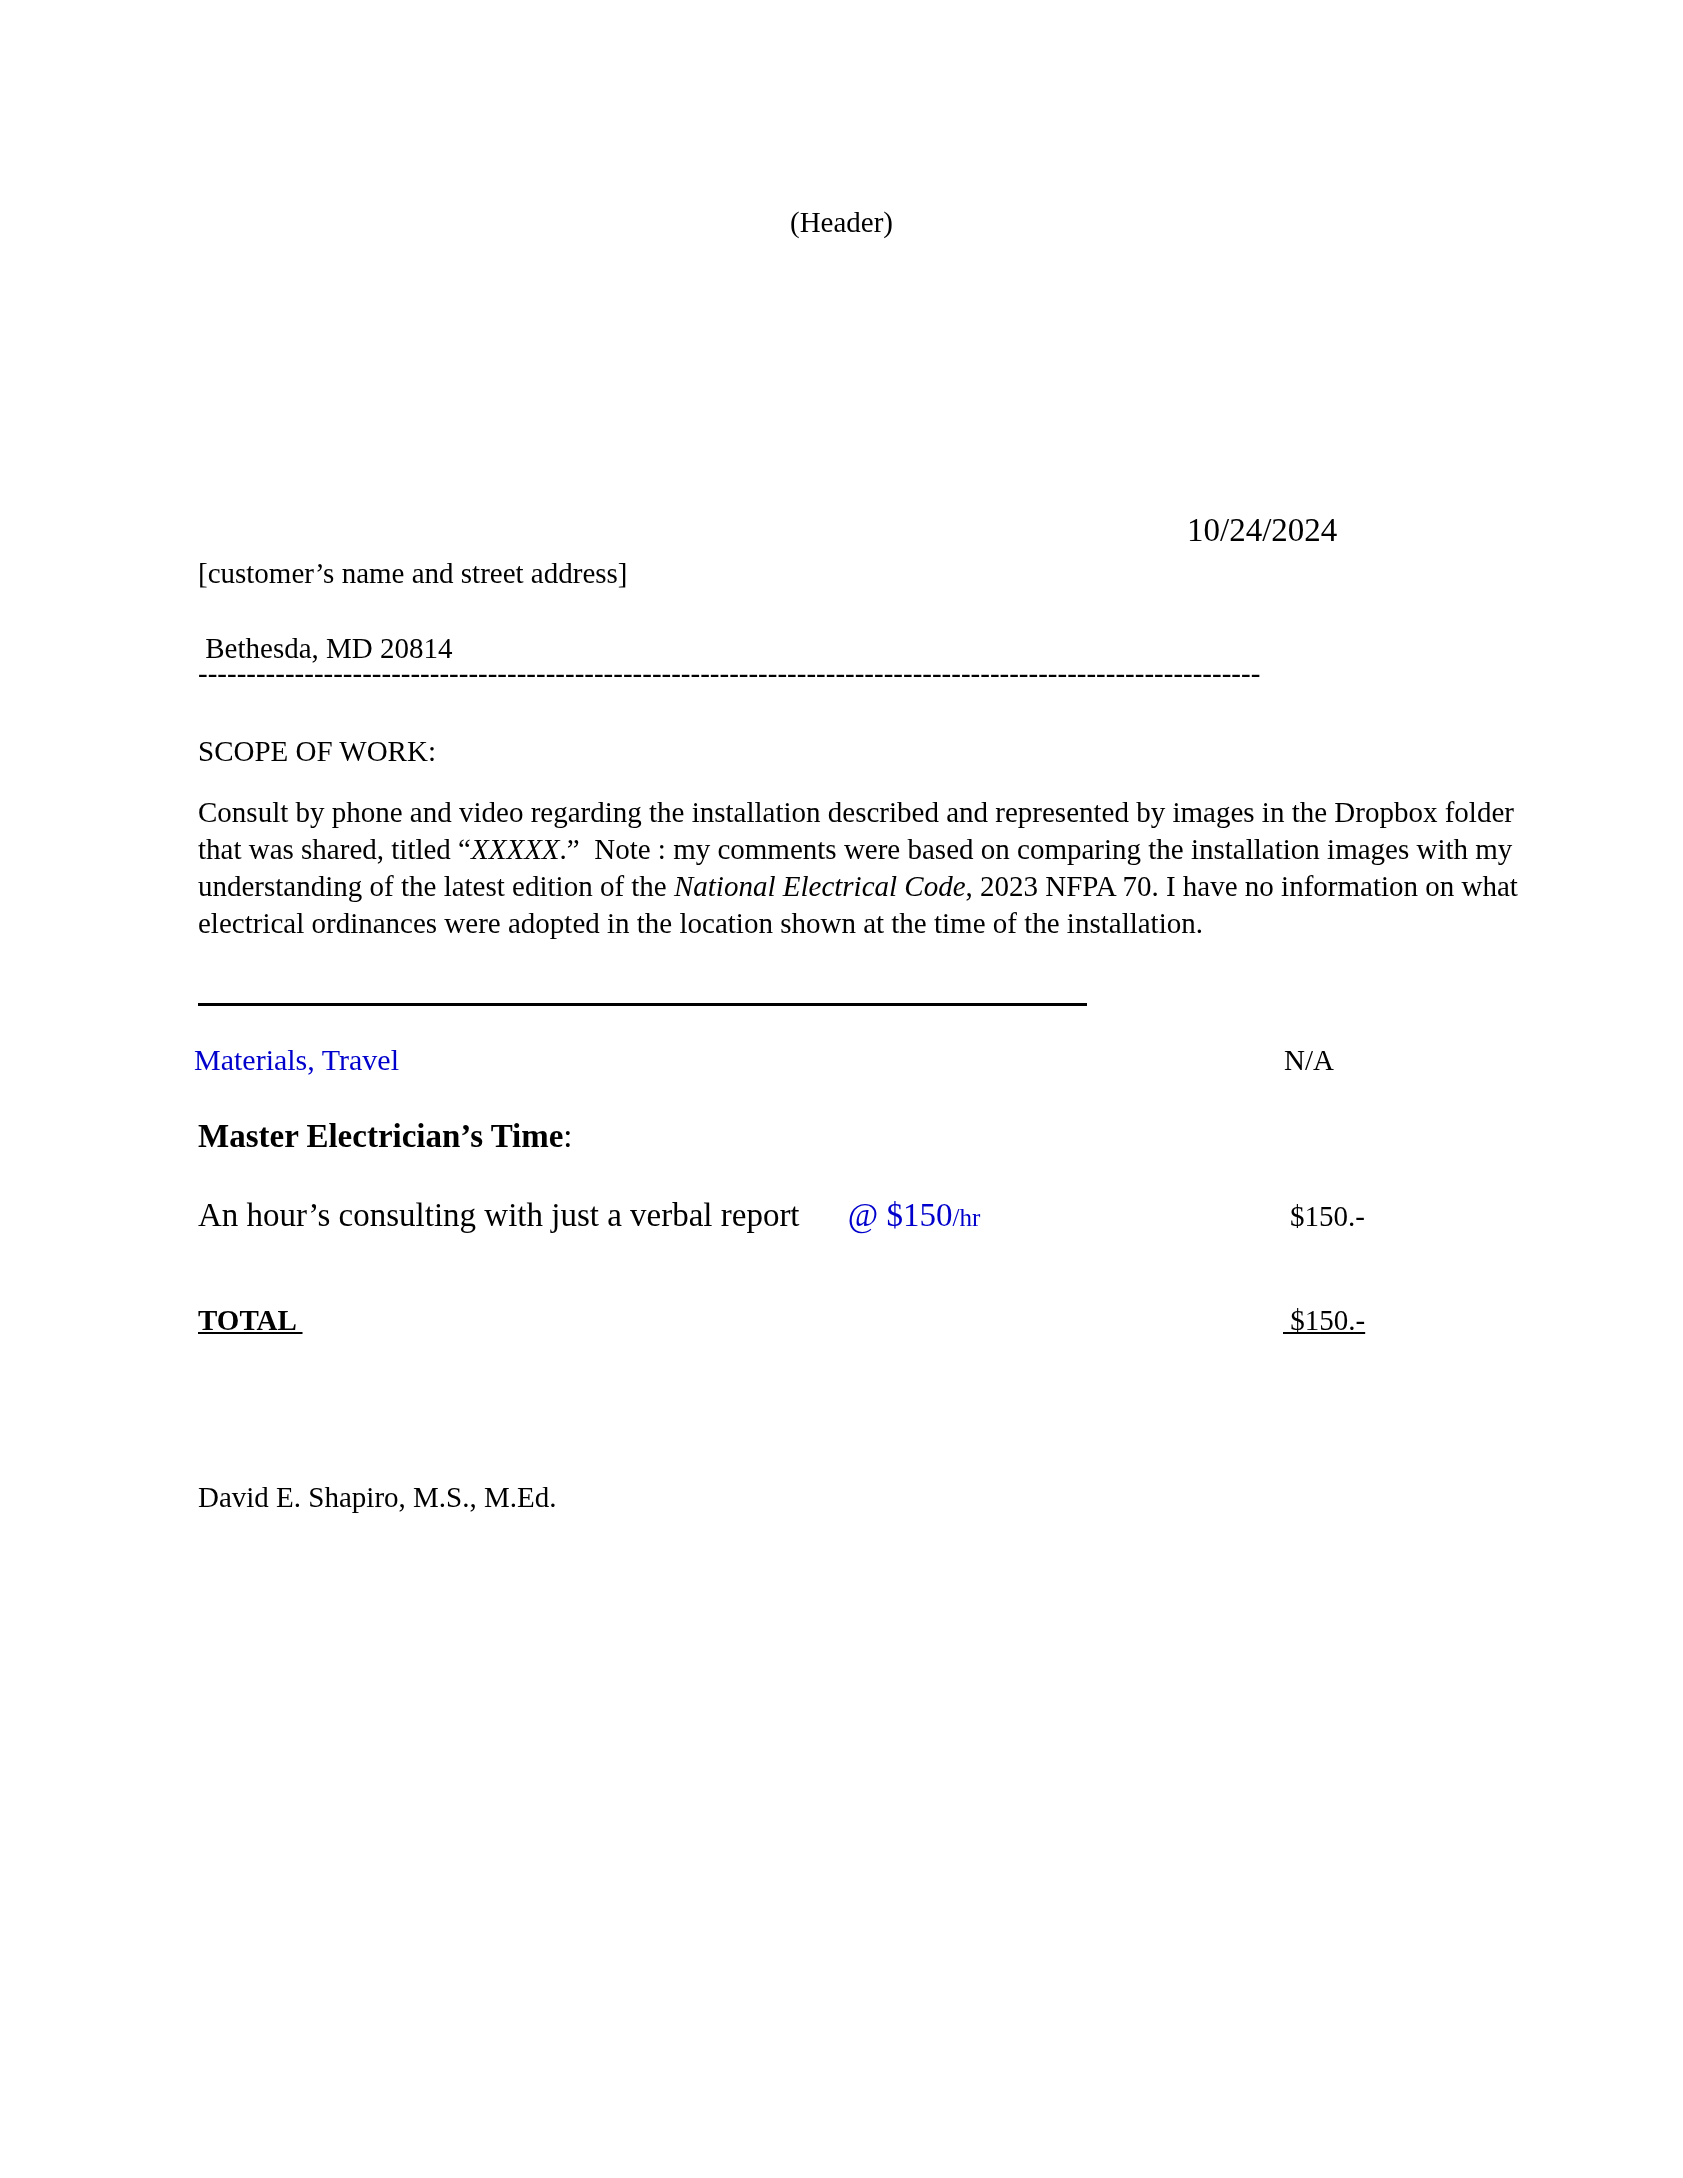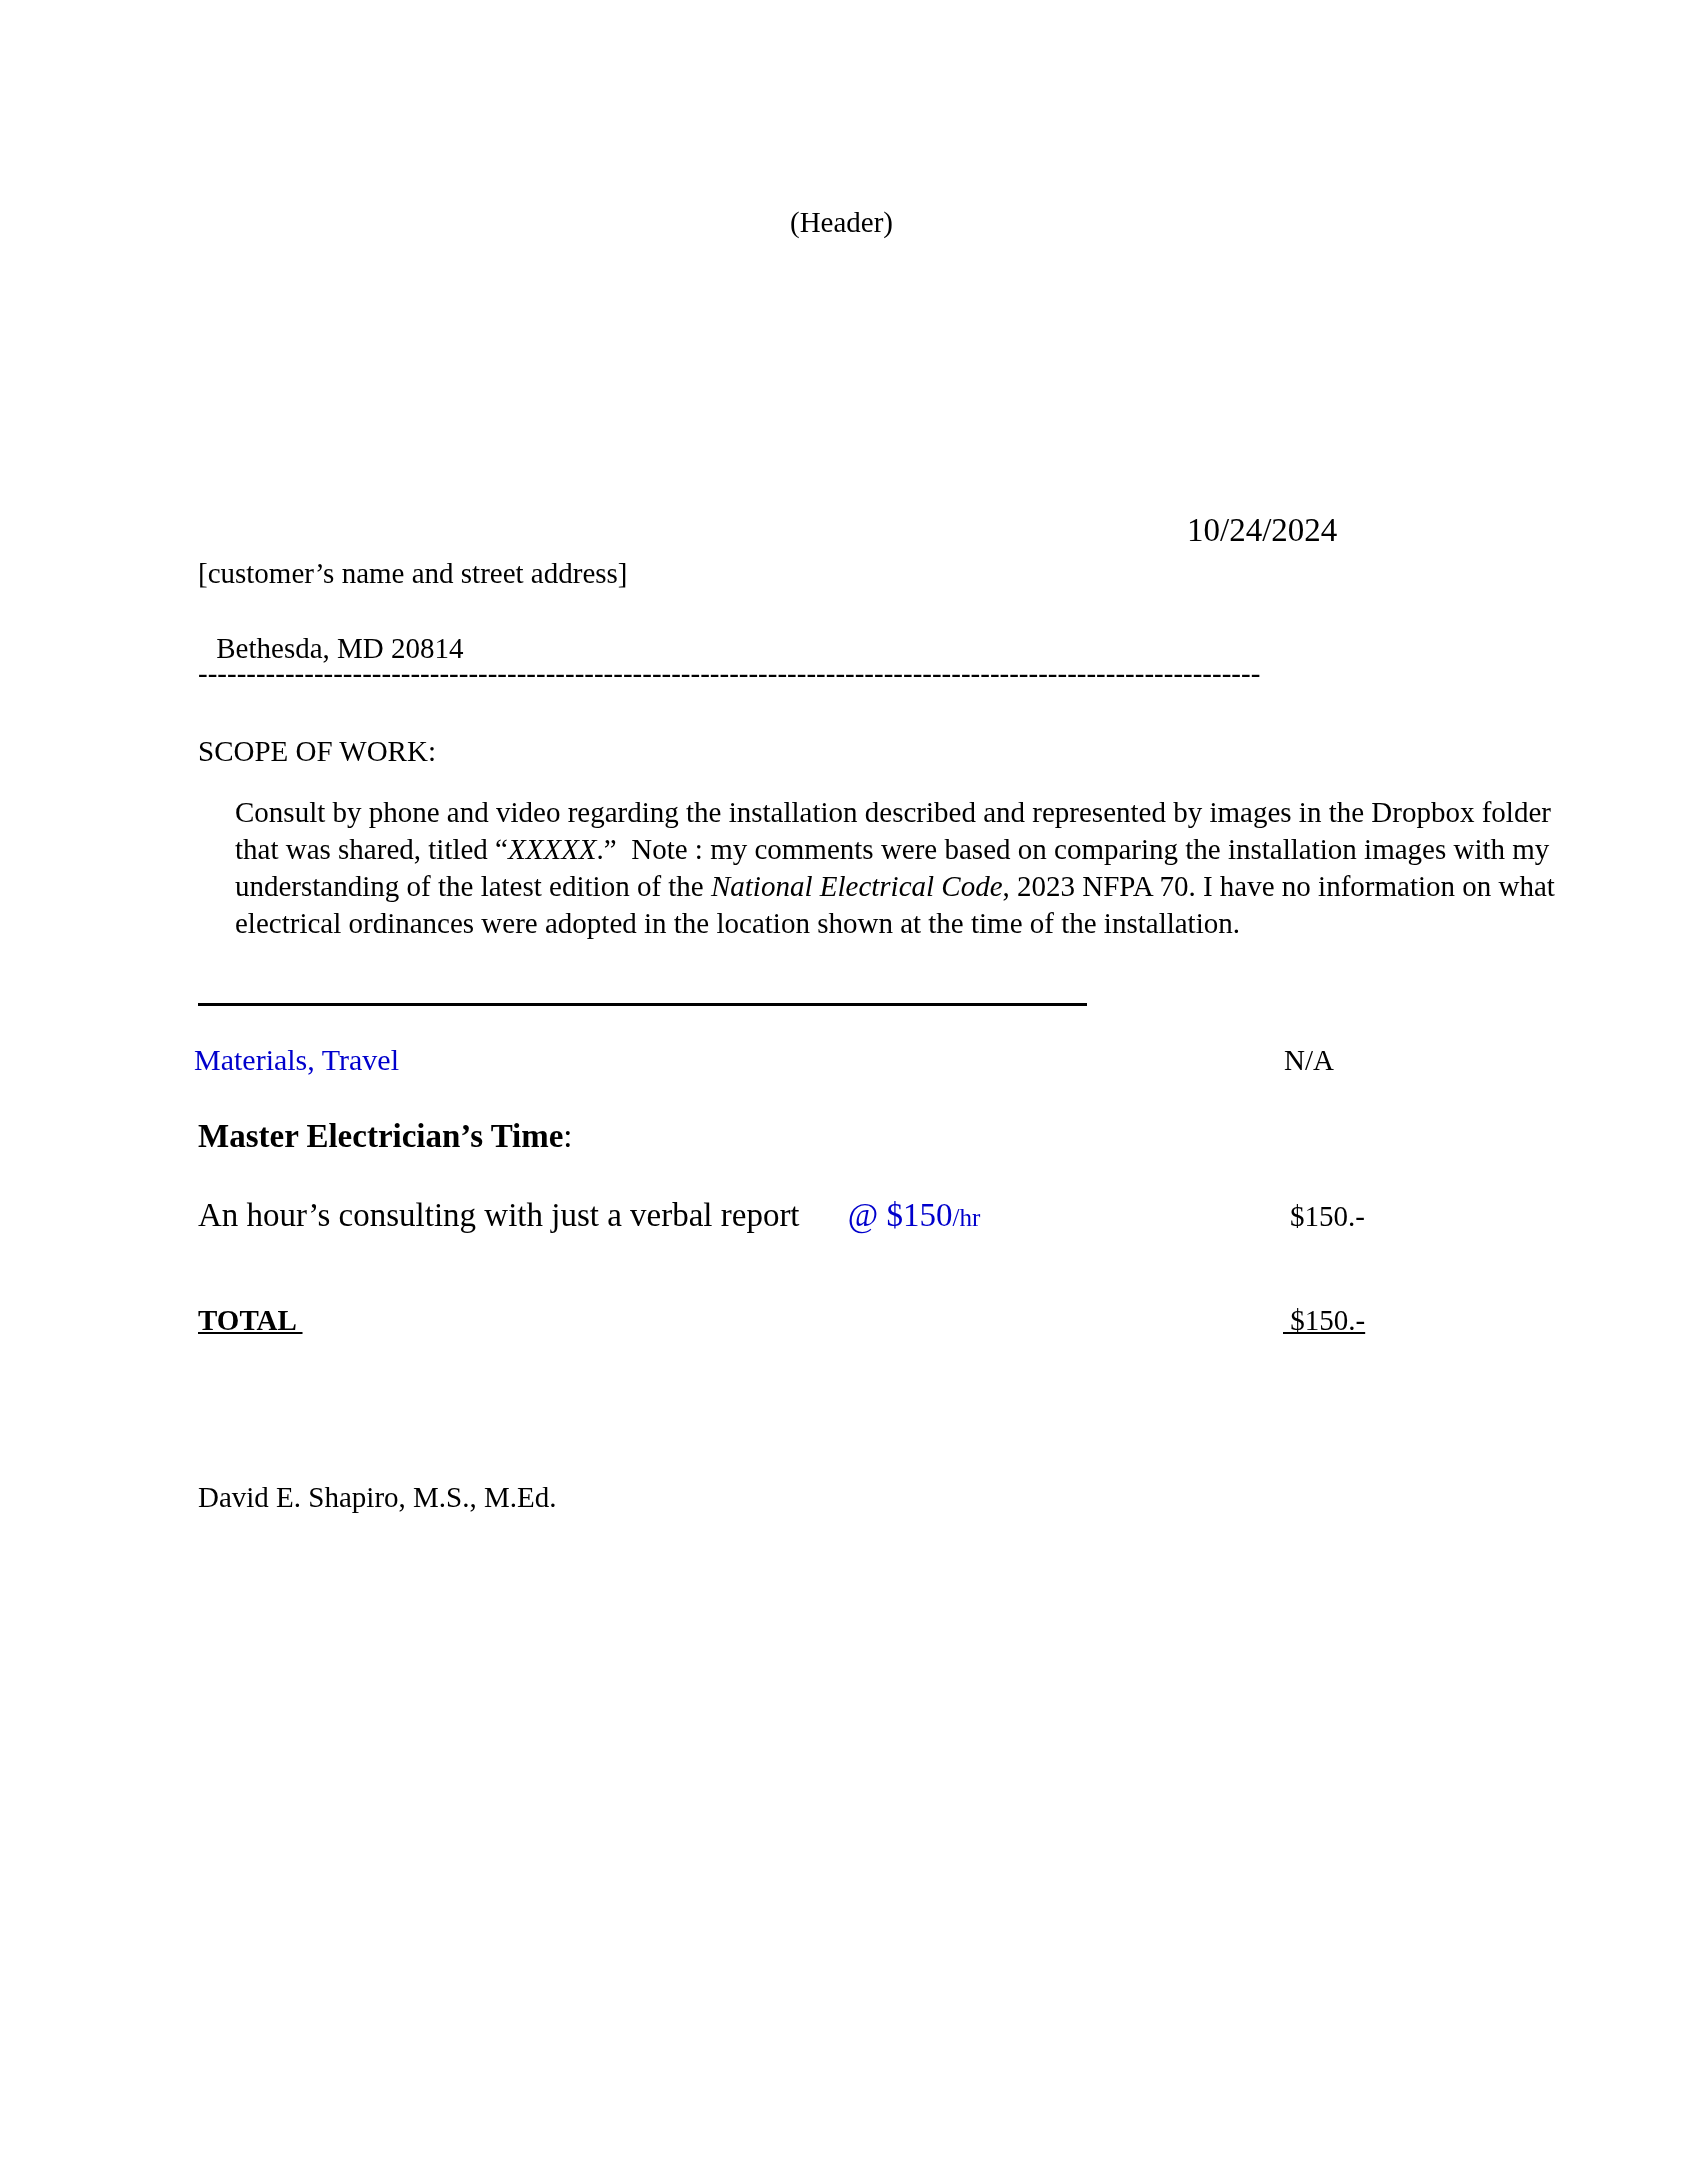--- a/index.html
+++ b/index.html
@@ -34,36 +34,36 @@
   .date {
     top: 510px; left: 1187px;
     font-size: 33px; line-height: 40px;
   }
   .customer {
     top: 556px; left: 198px;
     font-size: 29px; line-height: 34px;
   }
   .city {
     top: 631px; left: 198px;
-    font-size: 29px; line-height: 34px; margin-left: 11px;
+    font-size: 29px; line-height: 34px;
   }
   .dashed {
     top: 656px; left: 198px;
     font-size: 29px; line-height: 34px;
     letter-spacing: 0;
   }
   .scope-heading {
     top: 734px; left: 198px;
     font-size: 29px; line-height: 34px;
   }
   .scope-body {
     top: 794px; left: 198px; width: 1332px;
     font-size: 29px; line-height: 37px;
   }
-  .scope-body .line { white-space: pre; margin-left: 37px; }
+  .scope-body .line { white-space: pre; }
   .scope-body .seg-italic { font-style: italic; }
 
   .rule {
     top: 1003px; left: 198px; width: 889px; height: 0;
     border-top: 3px solid #000000;
   }
   .materials-label {
     top: 1043px; left: 194px;
     font-size: 30px; line-height: 34px;
     color: var(--accent-blue, #0000CC);

